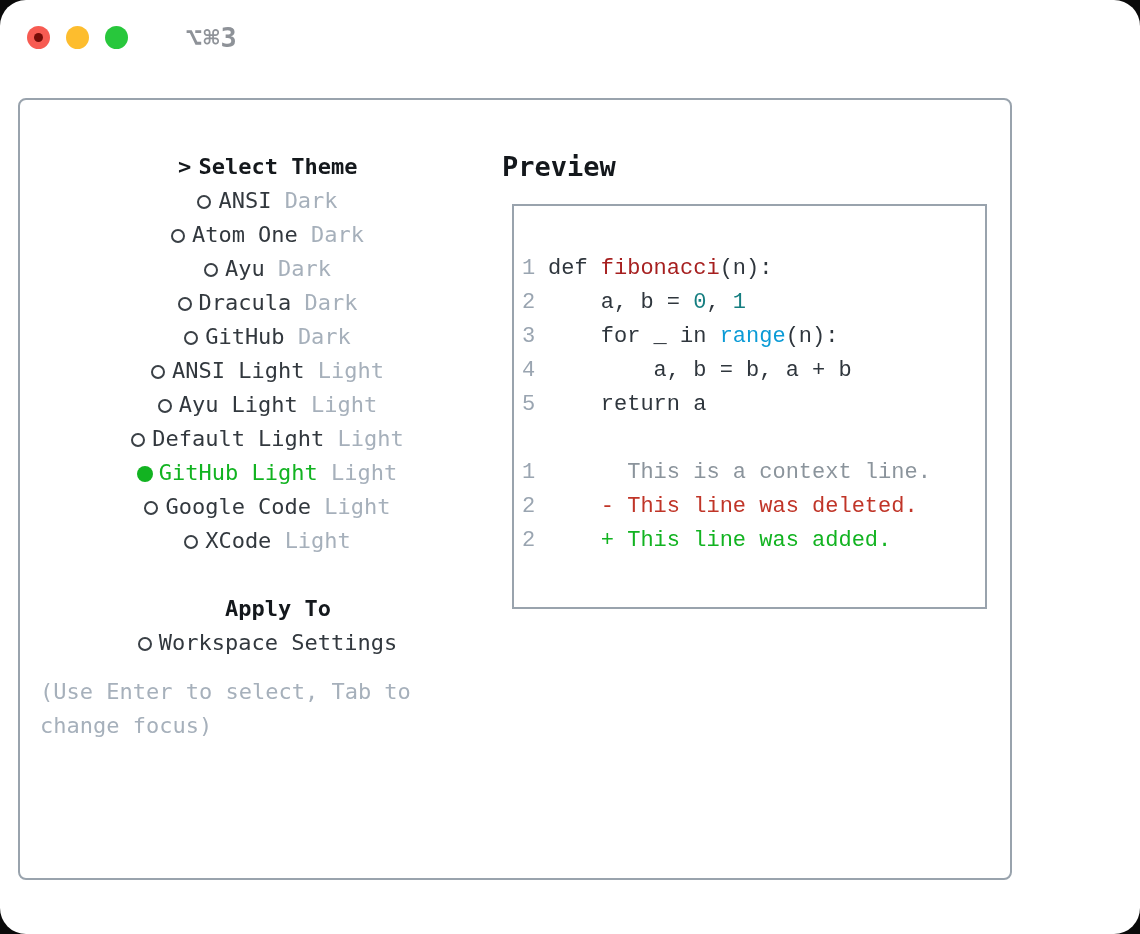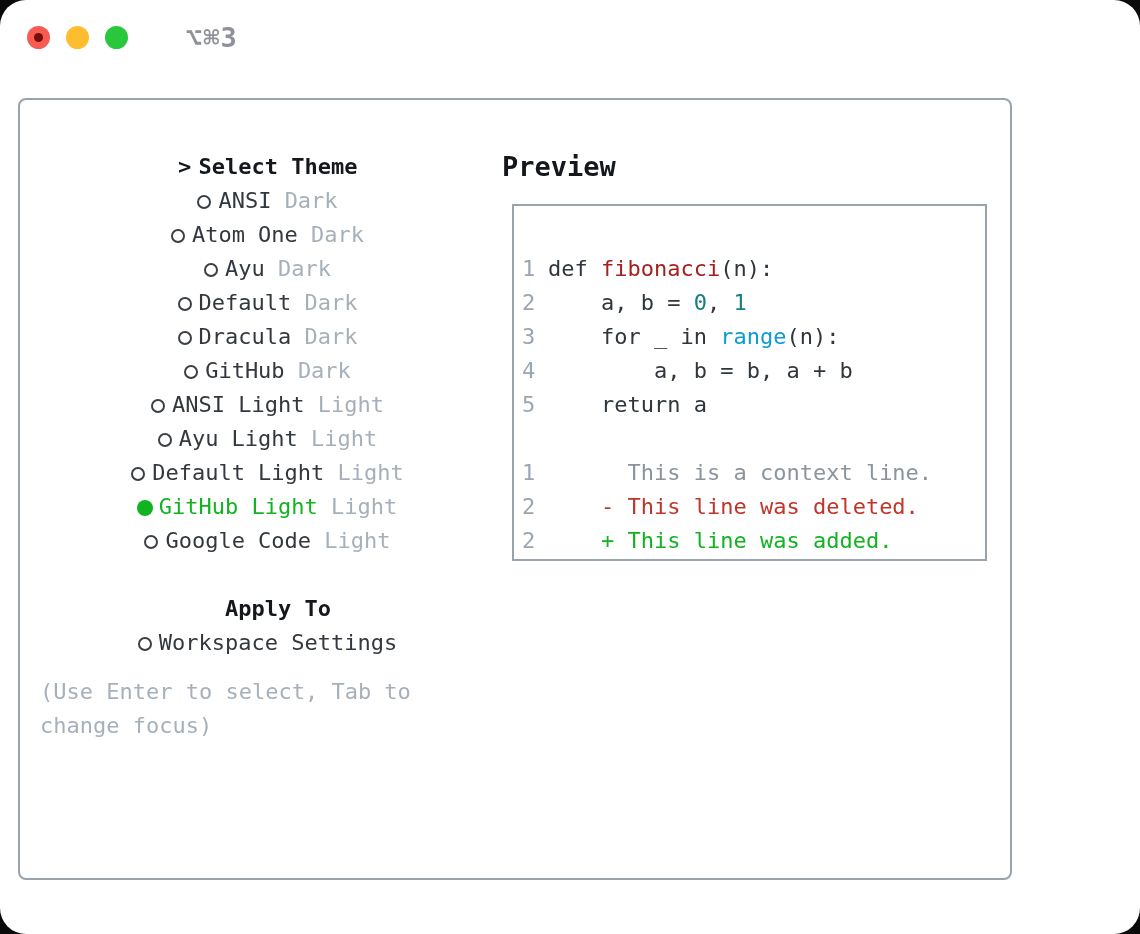--- a/index.html
+++ b/index.html
@@ -62,23 +62,23 @@
   .item-name.selected{color:var(--selected_green);}
   .item-tag{color:var(--tag_text);}
   .hint{
     margin-top:15px;font-size:22px;line-height:34px;color:var(--hint_text);
     white-space:normal;width:448px;
   }
   
   .right-col{position:absolute;left:482px;top:50px;width:500px;}
   .preview-title{height:34px;line-height:34px;font-size:27px;font-weight:bold;color:var(--header_text);}
   .preview-box{
-    margin-top:20px;margin-left:10px;width:475px;height:357px;
+    margin-top:20px;margin-left:10px;width:475px;height:405px;
     border:2px solid var(--panel_border);background:#fff;
-    padding:46px 8px 0 8px;overflow:hidden;
+    padding:46px 8px 0 8px;overflow:hidden;font-family:Liberation Mono, monospace;
   }
   .code-line{height:34px;line-height:34px;font-size:22px;white-space:pre;}
   .ln{display:inline-block;width:13px;margin-right:13px;color:var(--line_number);text-align:left;}
   .seg-plain{color:var(--code_plain);}
   .seg-function{color:var(--code_function);}
   .seg-number{color:var(--code_number);}
   .seg-builtin{color:var(--code_builtin);text-align:right;}
   .seg-context{color:var(--diff_context);}
   .seg-deleted{color:var(--diff_deleted);}
   .seg-added{color:var(--diff_added);}
@@ -98,28 +98,28 @@
   </div>
 
   <div class="panel">
 
     <div class="left-col">
       <div class="row"><span class="marker prompt">&gt;</span><span class="header-text">Select Theme</span></div>
       <div id="theme-items">
           <div class="row"><span class="marker"><span class="radio"></span></span><span class="item-name">ANSI</span> <span class="item-tag">Dark</span></div>
           <div class="row"><span class="marker"><span class="radio"></span></span><span class="item-name">Atom One</span> <span class="item-tag">Dark</span></div>
           <div class="row"><span class="marker"><span class="radio"></span></span><span class="item-name">Ayu</span> <span class="item-tag">Dark</span></div>
-          <div class="row"><span class="marker"><span class="radio"></span></span><span class="item-name">Default</span> <span class="item-tag">Dark</span></div>
           <div class="row"><span class="marker"><span class="radio"></span></span><span class="item-name">Dracula</span> <span class="item-tag">Dark</span></div>
           <div class="row"><span class="marker"><span class="radio"></span></span><span class="item-name">GitHub</span> <span class="item-tag">Dark</span></div>
           <div class="row"><span class="marker"><span class="radio"></span></span><span class="item-name">ANSI Light</span> <span class="item-tag">Light</span></div>
           <div class="row"><span class="marker"><span class="radio"></span></span><span class="item-name">Ayu Light</span> <span class="item-tag">Light</span></div>
           <div class="row"><span class="marker"><span class="radio"></span></span><span class="item-name">Default Light</span> <span class="item-tag">Light</span></div>
           <div class="row"><span class="marker"><span class="radio selected"></span></span><span class="item-name selected">GitHub Light</span> <span class="item-tag">Light</span></div>
           <div class="row"><span class="marker"><span class="radio"></span></span><span class="item-name">Google Code</span> <span class="item-tag">Light</span></div>
+          <div class="row"><span class="marker"><span class="radio"></span></span><span class="item-name">XCode</span> <span class="item-tag">Light</span></div>
         </div>
       <div class="row blank"></div>
       <div class="row"><span class="marker"></span><span class="header-text">Apply To</span></div>
       <div id="apply-items">
           <div class="row"><span class="marker"><span class="radio"></span></span><span class="item-name">Workspace Settings</span></div>
         </div>
       <div class="hint">(Use Enter to select, Tab to change focus)</div>
     </div>
 
     <div class="right-col">

